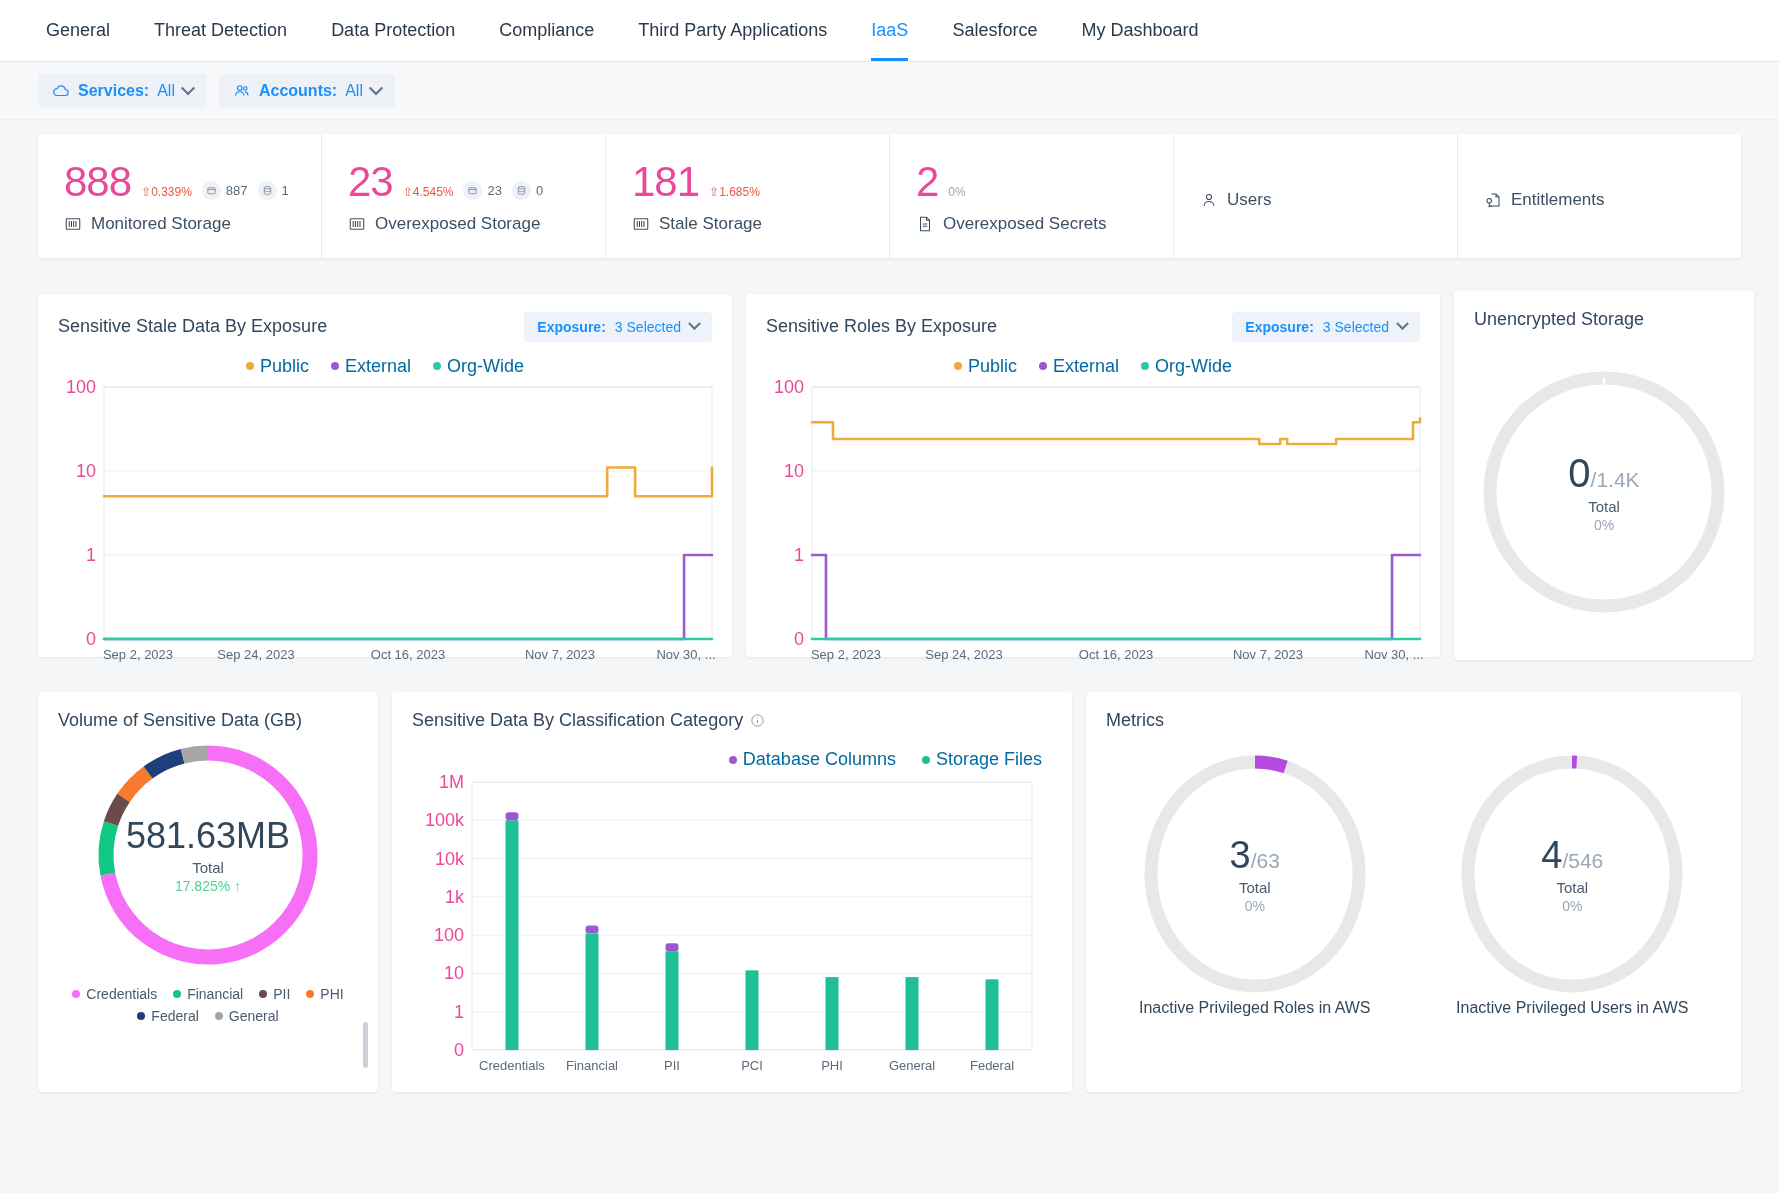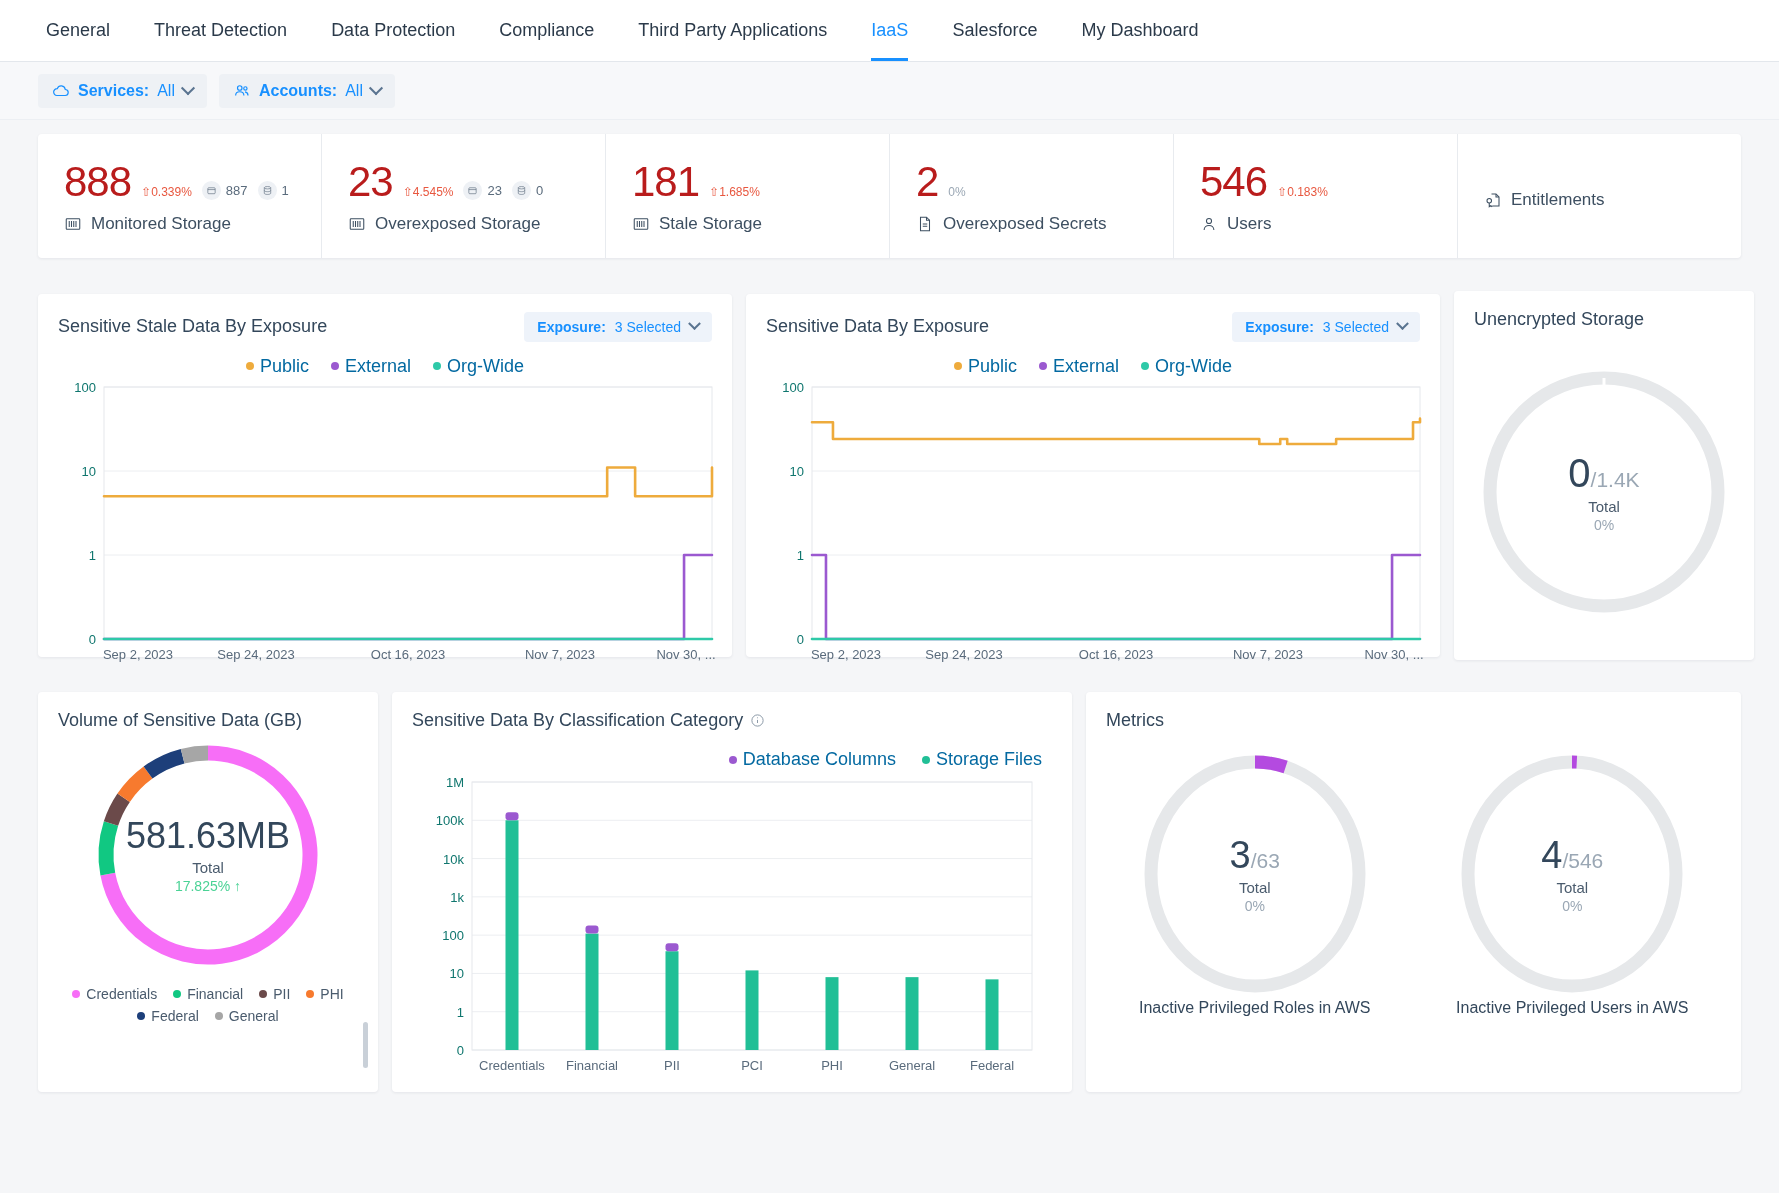--- a/index.html
+++ b/index.html
@@ -55,21 +55,21 @@
 
   
   .kpi-row { display: flex; height: 124px; margin-bottom: 22px; }
   .kpi {
     flex: 1; display: flex; flex-direction: column;
     justify-content: center; padding: 0 26px;
     border-right: 1px solid #e8ebef;
   }
   .kpi:last-child { border-right: none; }
   .kpi-top { display: flex; align-items: baseline; gap: 10px; }
-  .kpi-num { font-size: 42px; font-weight: 300; color: #b91c1c; letter-spacing: -1px; }
+  .kpi-num { font-size: 42px; font-weight: 300; color: #ec4899; letter-spacing: -1px; }
   .kpi-delta { font-size: 12px; color: #e8573f; white-space: nowrap; }
   .kpi-delta.zero { color: #9aa7b4; }
   .kpi-sub { display: flex; align-items: center; gap: 5px; font-size: 13px; color: #5a6b7c; }
   .kpi-sub .pill { width: 19px; height: 19px; border-radius: 50%; background: #eef1f5;
                    display: inline-flex; align-items: center; justify-content: center; }
   .kpi-sub .pill svg { width: 11px; height: 11px; stroke:#5a6b7c; fill:none; stroke-width:1.4; }
   .kpi-label { display: flex; align-items: center; gap: 9px; margin-top: 8px; font-size: 17px; color: #3d4f61; }
   .kpi-label svg { width: 18px; height: 18px; stroke: #3d4f61; fill: none; stroke-width: 1.4; }
 
   
@@ -84,21 +84,21 @@
   .exposure-chip b { font-weight: bold; }
   .chev-sm { width: 9px; height: 9px; border-right: 2px solid #5a7490;
              border-bottom: 2px solid #5a7490; transform: rotate(45deg) translate(-2px,-2px); }
 
   .legend { display: flex; justify-content: center; gap: 22px; margin-top: 14px; font-size: 18px; color: #0369a1; }
   .legend .li { display: flex; align-items: center; gap: 6px; cursor: pointer; }
   .dot { width: 8px; height: 8px; border-radius: 50%; display: inline-block; }
 
   .plot { position: relative; margin-top: 10px; }
   .ylab { position: absolute; right: 100%; margin-right: 8px; transform: translateY(-50%);
-          font-size: 13px; color: #0f766e; white-space: nowrap; }
+          font-size: 18px; color: #ec4899; white-space: nowrap; }
   .xlab { position: absolute; top: 100%; margin-top: 8px; transform: translateX(-50%);
           font-size: 13px; color: #5a6b7c; white-space: nowrap; }
 
   
   .donut-wrap { position: relative; display: flex; align-items: center; justify-content: center; }
   .donut-center { position: absolute; text-align: center; }
   .donut-main { font-size: 40px; font-weight: 300; color: #33475b; }
   .donut-main .frac { font-size: 21px; color: #9aa7b4; }
   .donut-total { font-size: 15px; color: #4a5b6d; margin-top: 2px; }
   .donut-pct { font-size: 14px; color: #9aa7b4; margin-top: 2px; }
@@ -257,24 +257,20 @@
         <svg viewBox="0 0 24 24">
             <path d="M6 3h8l4 4v14H6z"></path>
             <path d="M14 3v4h4"></path>
             <path d="M9 12h6M9 15h6"></path>
           </svg>
         <span>Overexposed Secrets</span>
       </div>
     </div>
 
     <div class="kpi">
-      <div class="kpi-top">
-        <span class="kpi-num">546</span>
-        <span class="kpi-delta">⇧<span>0.183%</span></span>
-      </div>
       <div class="kpi-label">
         <svg viewBox="0 0 24 24">
             <circle cx="12" cy="8" r="3.4"></circle>
             <path d="M5.5 20c0-3.6 2.9-6 6.5-6s6.5 2.4 6.5 6"></path>
           </svg>
         <span>Users</span>
       </div>
     </div>
 
     <div class="kpi">
@@ -324,21 +320,21 @@
             <rect x="0" y="0" width="608" height="252" fill="none" stroke="#e5e8ec" stroke-width="1"></rect>
             <path d="M0,109.28651963577443L6.988505747126437,109.28651963577443L6.988505747126437,109.28651963577443L13.977011494252874,109.28651963577443L13.977011494252874,109.28651963577443L20.96551724137931,109.28651963577443L20.96551724137931,109.28651963577443L27.95402298850575,109.28651963577443L27.95402298850575,109.28651963577443L34.94252873563219,109.28651963577443L34.94252873563219,109.28651963577443L41.93103448275862,109.28651963577443L41.93103448275862,109.28651963577443L48.91954022988506,109.28651963577443L48.91954022988506,109.28651963577443L55.9080459770115,109.28651963577443L55.9080459770115,109.28651963577443L62.896551724137936,109.28651963577443L62.896551724137936,109.28651963577443L69.88505747126437,109.28651963577443L69.88505747126437,109.28651963577443L76.87356321839081,109.28651963577443L76.87356321839081,109.28651963577443L83.86206896551724,109.28651963577443L83.86206896551724,109.28651963577443L90.85057471264368,109.28651963577443L90.85057471264368,109.28651963577443L97.83908045977012,109.28651963577443L97.83908045977012,109.28651963577443L104.82758620689656,109.28651963577443L104.82758620689656,109.28651963577443L111.816091954023,109.28651963577443L111.816091954023,109.28651963577443L118.80459770114943,109.28651963577443L118.80459770114943,109.28651963577443L125.79310344827587,109.28651963577443L125.79310344827587,109.28651963577443L132.7816091954023,109.28651963577443L132.7816091954023,109.28651963577443L139.77011494252875,109.28651963577443L139.77011494252875,109.28651963577443L146.75862068965517,109.28651963577443L146.75862068965517,109.28651963577443L153.74712643678163,109.28651963577443L153.74712643678163,109.28651963577443L160.73563218390805,109.28651963577443L160.73563218390805,109.28651963577443L167.72413793103448,109.28651963577443L167.72413793103448,109.28651963577443L174.71264367816093,109.28651963577443L174.71264367816093,109.28651963577443L181.70114942528735,109.28651963577443L181.70114942528735,109.28651963577443L188.6896551724138,109.28651963577443L188.6896551724138,109.28651963577443L195.67816091954023,109.28651963577443L195.67816091954023,109.28651963577443L202.66666666666669,109.28651963577443L202.66666666666669,109.28651963577443L209.6551724137931,109.28651963577443L209.6551724137931,109.28651963577443L216.64367816091956,109.28651963577443L216.64367816091956,109.28651963577443L223.632183908046,109.28651963577443L223.632183908046,109.28651963577443L230.6206896551724,109.28651963577443L230.6206896551724,109.28651963577443L237.60919540229887,109.28651963577443L237.60919540229887,109.28651963577443L244.5977011494253,109.28651963577443L244.5977011494253,109.28651963577443L251.58620689655174,109.28651963577443L251.58620689655174,109.28651963577443L258.5747126436782,109.28651963577443L258.5747126436782,109.28651963577443L265.5632183908046,109.28651963577443L265.5632183908046,109.28651963577443L272.55172413793105,109.28651963577443L272.55172413793105,109.28651963577443L279.5402298850575,109.28651963577443L279.5402298850575,109.28651963577443L286.5287356321839,109.28651963577443L286.5287356321839,109.28651963577443L293.51724137931035,109.28651963577443L293.51724137931035,109.28651963577443L300.5057471264368,109.28651963577443L300.5057471264368,109.28651963577443L307.49425287356325,109.28651963577443L307.49425287356325,109.28651963577443L314.48275862068965,109.28651963577443L314.48275862068965,109.28651963577443L321.4712643678161,109.28651963577443L321.4712643678161,109.28651963577443L328.45977011494256,109.28651963577443L328.45977011494256,109.28651963577443L335.44827586206895,109.28651963577443L335.44827586206895,109.28651963577443L342.4367816091954,109.28651963577443L342.4367816091954,109.28651963577443L349.42528735632186,109.28651963577443L349.42528735632186,109.28651963577443L356.4137931034483,109.28651963577443L356.4137931034483,109.28651963577443L363.4022988505747,109.28651963577443L363.4022988505747,109.28651963577443L370.39080459770116,109.28651963577443L370.39080459770116,109.28651963577443L377.3793103448276,109.28651963577443L377.3793103448276,109.28651963577443L384.36781609195407,109.28651963577443L384.36781609195407,109.28651963577443L391.35632183908046,109.28651963577443L391.35632183908046,109.28651963577443L398.3448275862069,109.28651963577443L398.3448275862069,109.28651963577443L405.33333333333337,109.28651963577443L405.33333333333337,109.28651963577443L412.32183908045977,109.28651963577443L412.32183908045977,109.28651963577443L419.3103448275862,109.28651963577443L419.3103448275862,109.28651963577443L426.2988505747127,109.28651963577443L426.2988505747127,109.28651963577443L433.2873563218391,109.28651963577443L433.2873563218391,109.28651963577443L440.2758620689655,109.28651963577443L440.2758620689655,109.28651963577443L447.264367816092,109.28651963577443L447.264367816092,109.28651963577443L454.25287356321843,109.28651963577443L454.25287356321843,109.28651963577443L461.2413793103448,109.28651963577443L461.2413793103448,109.28651963577443L468.2298850574713,109.28651963577443L468.2298850574713,109.28651963577443L475.21839080459773,109.28651963577443L475.21839080459773,109.28651963577443L482.2068965517242,109.28651963577443L482.2068965517242,109.28651963577443L489.1954022988506,109.28651963577443L489.1954022988506,109.28651963577443L496.18390804597703,109.28651963577443L496.18390804597703,109.28651963577443L503.1724137931035,109.28651963577443L503.1724137931035,80.52301444670911L510.1609195402299,80.52301444670911L510.1609195402299,80.52301444670911L517.1494252873564,80.52301444670911L517.1494252873564,80.52301444670911L524.1379310344828,80.52301444670911L524.1379310344828,80.52301444670911L531.1264367816092,80.52301444670911L531.1264367816092,109.28651963577443L538.1149425287357,109.28651963577443L538.1149425287357,109.28651963577443L545.1034482758621,109.28651963577443L545.1034482758621,109.28651963577443L552.0919540229885,109.28651963577443L552.0919540229885,109.28651963577443L559.080459770115,109.28651963577443L559.080459770115,109.28651963577443L566.0689655172414,109.28651963577443L566.0689655172414,109.28651963577443L573.0574712643678,109.28651963577443L573.0574712643678,109.28651963577443L580.0459770114943,109.28651963577443L580.0459770114943,109.28651963577443L587.0344827586207,109.28651963577443L587.0344827586207,109.28651963577443L594.0229885057472,109.28651963577443L594.0229885057472,109.28651963577443L601.0114942528736,109.28651963577443L601.0114942528736,109.28651963577443L608,109.28651963577443L608,80.52301444670911" fill="none" stroke="#eeab3c" stroke-width="2.6" stroke-linejoin="round" stroke-linecap="round"></path>
             <path d="M0,252L6.988505747126437,252L6.988505747126437,252L13.977011494252874,252L13.977011494252874,252L20.96551724137931,252L20.96551724137931,252L27.95402298850575,252L27.95402298850575,252L34.94252873563219,252L34.94252873563219,252L41.93103448275862,252L41.93103448275862,252L48.91954022988506,252L48.91954022988506,252L55.9080459770115,252L55.9080459770115,252L62.896551724137936,252L62.896551724137936,252L69.88505747126437,252L69.88505747126437,252L76.87356321839081,252L76.87356321839081,252L83.86206896551724,252L83.86206896551724,252L90.85057471264368,252L90.85057471264368,252L97.83908045977012,252L97.83908045977012,252L104.82758620689656,252L104.82758620689656,252L111.816091954023,252L111.816091954023,252L118.80459770114943,252L118.80459770114943,252L125.79310344827587,252L125.79310344827587,252L132.7816091954023,252L132.7816091954023,252L139.77011494252875,252L139.77011494252875,252L146.75862068965517,252L146.75862068965517,252L153.74712643678163,252L153.74712643678163,252L160.73563218390805,252L160.73563218390805,252L167.72413793103448,252L167.72413793103448,252L174.71264367816093,252L174.71264367816093,252L181.70114942528735,252L181.70114942528735,252L188.6896551724138,252L188.6896551724138,252L195.67816091954023,252L195.67816091954023,252L202.66666666666669,252L202.66666666666669,252L209.6551724137931,252L209.6551724137931,252L216.64367816091956,252L216.64367816091956,252L223.632183908046,252L223.632183908046,252L230.6206896551724,252L230.6206896551724,252L237.60919540229887,252L237.60919540229887,252L244.5977011494253,252L244.5977011494253,252L251.58620689655174,252L251.58620689655174,252L258.5747126436782,252L258.5747126436782,252L265.5632183908046,252L265.5632183908046,252L272.55172413793105,252L272.55172413793105,252L279.5402298850575,252L279.5402298850575,252L286.5287356321839,252L286.5287356321839,252L293.51724137931035,252L293.51724137931035,252L300.5057471264368,252L300.5057471264368,252L307.49425287356325,252L307.49425287356325,252L314.48275862068965,252L314.48275862068965,252L321.4712643678161,252L321.4712643678161,252L328.45977011494256,252L328.45977011494256,252L335.44827586206895,252L335.44827586206895,252L342.4367816091954,252L342.4367816091954,252L349.42528735632186,252L349.42528735632186,252L356.4137931034483,252L356.4137931034483,252L363.4022988505747,252L363.4022988505747,252L370.39080459770116,252L370.39080459770116,252L377.3793103448276,252L377.3793103448276,252L384.36781609195407,252L384.36781609195407,252L391.35632183908046,252L391.35632183908046,252L398.3448275862069,252L398.3448275862069,252L405.33333333333337,252L405.33333333333337,252L412.32183908045977,252L412.32183908045977,252L419.3103448275862,252L419.3103448275862,252L426.2988505747127,252L426.2988505747127,252L433.2873563218391,252L433.2873563218391,252L440.2758620689655,252L440.2758620689655,252L447.264367816092,252L447.264367816092,252L454.25287356321843,252L454.25287356321843,252L461.2413793103448,252L461.2413793103448,252L468.2298850574713,252L468.2298850574713,252L475.21839080459773,252L475.21839080459773,252L482.2068965517242,252L482.2068965517242,252L489.1954022988506,252L489.1954022988506,252L496.18390804597703,252L496.18390804597703,252L503.1724137931035,252L503.1724137931035,252L510.1609195402299,252L510.1609195402299,252L517.1494252873564,252L517.1494252873564,252L524.1379310344828,252L524.1379310344828,252L531.1264367816092,252L531.1264367816092,252L538.1149425287357,252L538.1149425287357,252L545.1034482758621,252L545.1034482758621,252L552.0919540229885,252L552.0919540229885,252L559.080459770115,252L559.080459770115,252L566.0689655172414,252L566.0689655172414,252L573.0574712643678,252L573.0574712643678,252L580.0459770114943,252L580.0459770114943,168L587.0344827586207,168L587.0344827586207,168L594.0229885057472,168L594.0229885057472,168L601.0114942528736,168L601.0114942528736,168L608,168L608,168" fill="none" stroke="#9b59d0" stroke-width="2.6" stroke-linejoin="round" stroke-linecap="round"></path>
             <path d="M0,252L6.988505747126437,252L6.988505747126437,252L13.977011494252874,252L13.977011494252874,252L20.96551724137931,252L20.96551724137931,252L27.95402298850575,252L27.95402298850575,252L34.94252873563219,252L34.94252873563219,252L41.93103448275862,252L41.93103448275862,252L48.91954022988506,252L48.91954022988506,252L55.9080459770115,252L55.9080459770115,252L62.896551724137936,252L62.896551724137936,252L69.88505747126437,252L69.88505747126437,252L76.87356321839081,252L76.87356321839081,252L83.86206896551724,252L83.86206896551724,252L90.85057471264368,252L90.85057471264368,252L97.83908045977012,252L97.83908045977012,252L104.82758620689656,252L104.82758620689656,252L111.816091954023,252L111.816091954023,252L118.80459770114943,252L118.80459770114943,252L125.79310344827587,252L125.79310344827587,252L132.7816091954023,252L132.7816091954023,252L139.77011494252875,252L139.77011494252875,252L146.75862068965517,252L146.75862068965517,252L153.74712643678163,252L153.74712643678163,252L160.73563218390805,252L160.73563218390805,252L167.72413793103448,252L167.72413793103448,252L174.71264367816093,252L174.71264367816093,252L181.70114942528735,252L181.70114942528735,252L188.6896551724138,252L188.6896551724138,252L195.67816091954023,252L195.67816091954023,252L202.66666666666669,252L202.66666666666669,252L209.6551724137931,252L209.6551724137931,252L216.64367816091956,252L216.64367816091956,252L223.632183908046,252L223.632183908046,252L230.6206896551724,252L230.6206896551724,252L237.60919540229887,252L237.60919540229887,252L244.5977011494253,252L244.5977011494253,252L251.58620689655174,252L251.58620689655174,252L258.5747126436782,252L258.5747126436782,252L265.5632183908046,252L265.5632183908046,252L272.55172413793105,252L272.55172413793105,252L279.5402298850575,252L279.5402298850575,252L286.5287356321839,252L286.5287356321839,252L293.51724137931035,252L293.51724137931035,252L300.5057471264368,252L300.5057471264368,252L307.49425287356325,252L307.49425287356325,252L314.48275862068965,252L314.48275862068965,252L321.4712643678161,252L321.4712643678161,252L328.45977011494256,252L328.45977011494256,252L335.44827586206895,252L335.44827586206895,252L342.4367816091954,252L342.4367816091954,252L349.42528735632186,252L349.42528735632186,252L356.4137931034483,252L356.4137931034483,252L363.4022988505747,252L363.4022988505747,252L370.39080459770116,252L370.39080459770116,252L377.3793103448276,252L377.3793103448276,252L384.36781609195407,252L384.36781609195407,252L391.35632183908046,252L391.35632183908046,252L398.3448275862069,252L398.3448275862069,252L405.33333333333337,252L405.33333333333337,252L412.32183908045977,252L412.32183908045977,252L419.3103448275862,252L419.3103448275862,252L426.2988505747127,252L426.2988505747127,252L433.2873563218391,252L433.2873563218391,252L440.2758620689655,252L440.2758620689655,252L447.264367816092,252L447.264367816092,252L454.25287356321843,252L454.25287356321843,252L461.2413793103448,252L461.2413793103448,252L468.2298850574713,252L468.2298850574713,252L475.21839080459773,252L475.21839080459773,252L482.2068965517242,252L482.2068965517242,252L489.1954022988506,252L489.1954022988506,252L496.18390804597703,252L496.18390804597703,252L503.1724137931035,252L503.1724137931035,252L510.1609195402299,252L510.1609195402299,252L517.1494252873564,252L517.1494252873564,252L524.1379310344828,252L524.1379310344828,252L531.1264367816092,252L531.1264367816092,252L538.1149425287357,252L538.1149425287357,252L545.1034482758621,252L545.1034482758621,252L552.0919540229885,252L552.0919540229885,252L559.080459770115,252L559.080459770115,252L566.0689655172414,252L566.0689655172414,252L573.0574712643678,252L573.0574712643678,252L580.0459770114943,252L580.0459770114943,252L587.0344827586207,252L587.0344827586207,252L594.0229885057472,252L594.0229885057472,252L601.0114942528736,252L601.0114942528736,252L608,252L608,252" fill="none" stroke="#2ec9a8" stroke-width="2.6" stroke-linejoin="round" stroke-linecap="round"></path>
           </svg>
       <div class="ylab" style="top: 252px;">0</div><div class="ylab" style="top: 168px;">1</div><div class="ylab" style="top: 84px;">10</div><div class="ylab" style="top: 0px;">100</div><div class="xlab" style="left: 34px;">Sep 2, 2023</div><div class="xlab" style="left: 152px;">Sep 24, 2023</div><div class="xlab" style="left: 304px;">Oct 16, 2023</div><div class="xlab" style="left: 456px;">Nov 7, 2023</div><div class="xlab" style="left: 582px;">Nov 30, ...</div></div>
     </div>
 
     <div class="card panel" style="width:694px">
       <div class="panel-head">
-        <div class="panel-title">Sensitive Data By Exposure</div>
+        <div class="panel-title">Sensitive Roles By Exposure</div>
         <div class="exposure-chip">
           <b>Exposure:</b>
           <span>3 Selected</span>
           <span class="chev-sm"></span>
         </div>
       </div>
       <div class="legend">
         <span class="li">
             <i class="dot" style="background:#eeab3c"></i>
             <span>Public</span>

